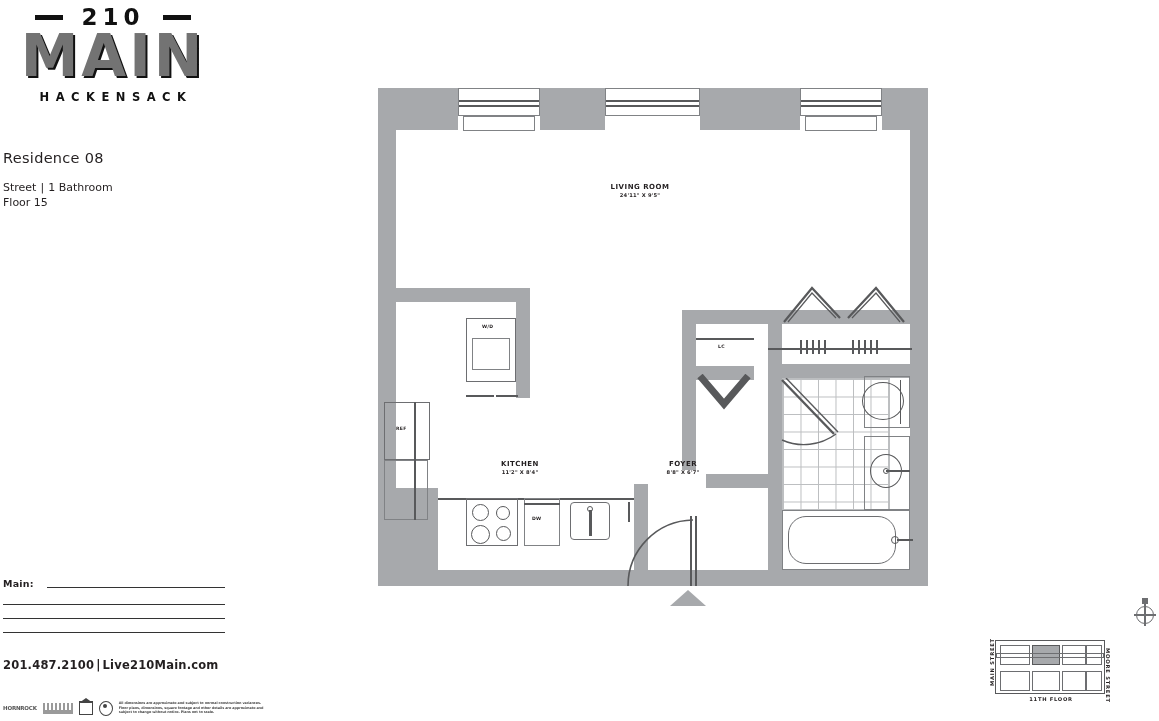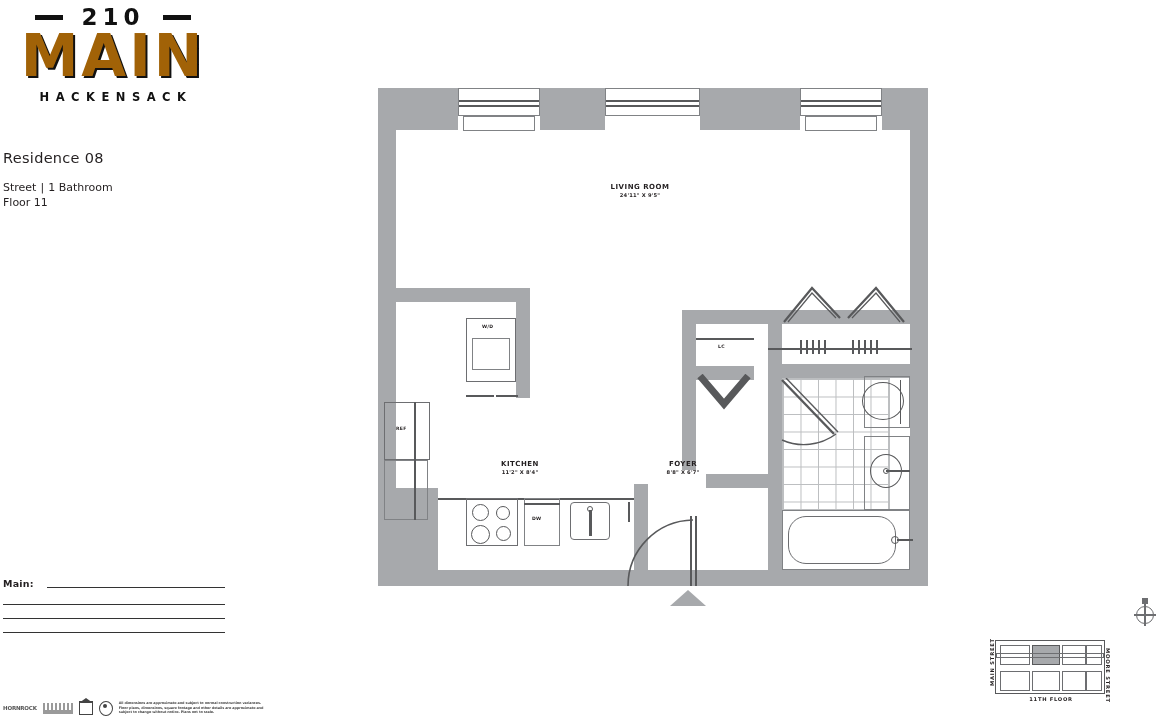--- a/index.html
+++ b/index.html
@@ -50,21 +50,21 @@
     font-weight: 700;
     letter-spacing: 5px;
     line-height: 22px;
     color: #111;
   }
   .brand-main {
     font-size: 58px;
     font-weight: 700;
     letter-spacing: 3px;
     line-height: 60px;
-    color: #a16207;
+    color: #737373;
     margin-top: -2px;
     text-shadow: 2px 2px 0 #111;
   }
   .brand-city {
     font-size: 11.5px;
     font-weight: 700;
     letter-spacing: 6.5px;
     color: #111;
     margin-top: 4px;
     padding-left: 6px;
@@ -356,32 +356,35 @@
     <div class="brand-main">MAIN</div>
     <div class="brand-city">HACKENSACK</div>
   </div>
 
   <div class="residence-title">Residence 08</div>
 
   <div class="residence-meta">
     <div>
       <span>Street</span><span class="meta-sep">|</span><span>1 Bathroom</span>
     </div>
-    <div>Floor 11</div>
+    <div>Floor 15</div>
   </div>
 
   <div class="notes-block">
     <span class="notes-label">Main:</span>
     <span class="notes-line" style="left:44px; top:9px; width:178px;"></span>
     <span class="notes-line" style="left:0px; top:26px; width:222px;"></span>
     <span class="notes-line" style="left:0px; top:40px; width:222px;"></span>
     <span class="notes-line" style="left:0px; top:54px; width:222px;"></span>
   </div>
 
   <div class="contact">
+    <div>
+      <span>201.487.2100</span><span class="bar">|</span><span>Live210Main.com</span>
+    </div>
   </div>
 
   <div class="footer-logos">
     <span class="logo-chip">HORNROCK</span>
     <span class="logo-skyline"></span>
     <span class="logo-eho"></span>
     <span class="logo-access"></span>
     <span class="legal-text">All dimensions are approximate and subject to normal construction variances. Floor plans, dimensions, square footage and other details are approximate and subject to change without notice. Plans not to scale.</span>
   </div>
 </div>

